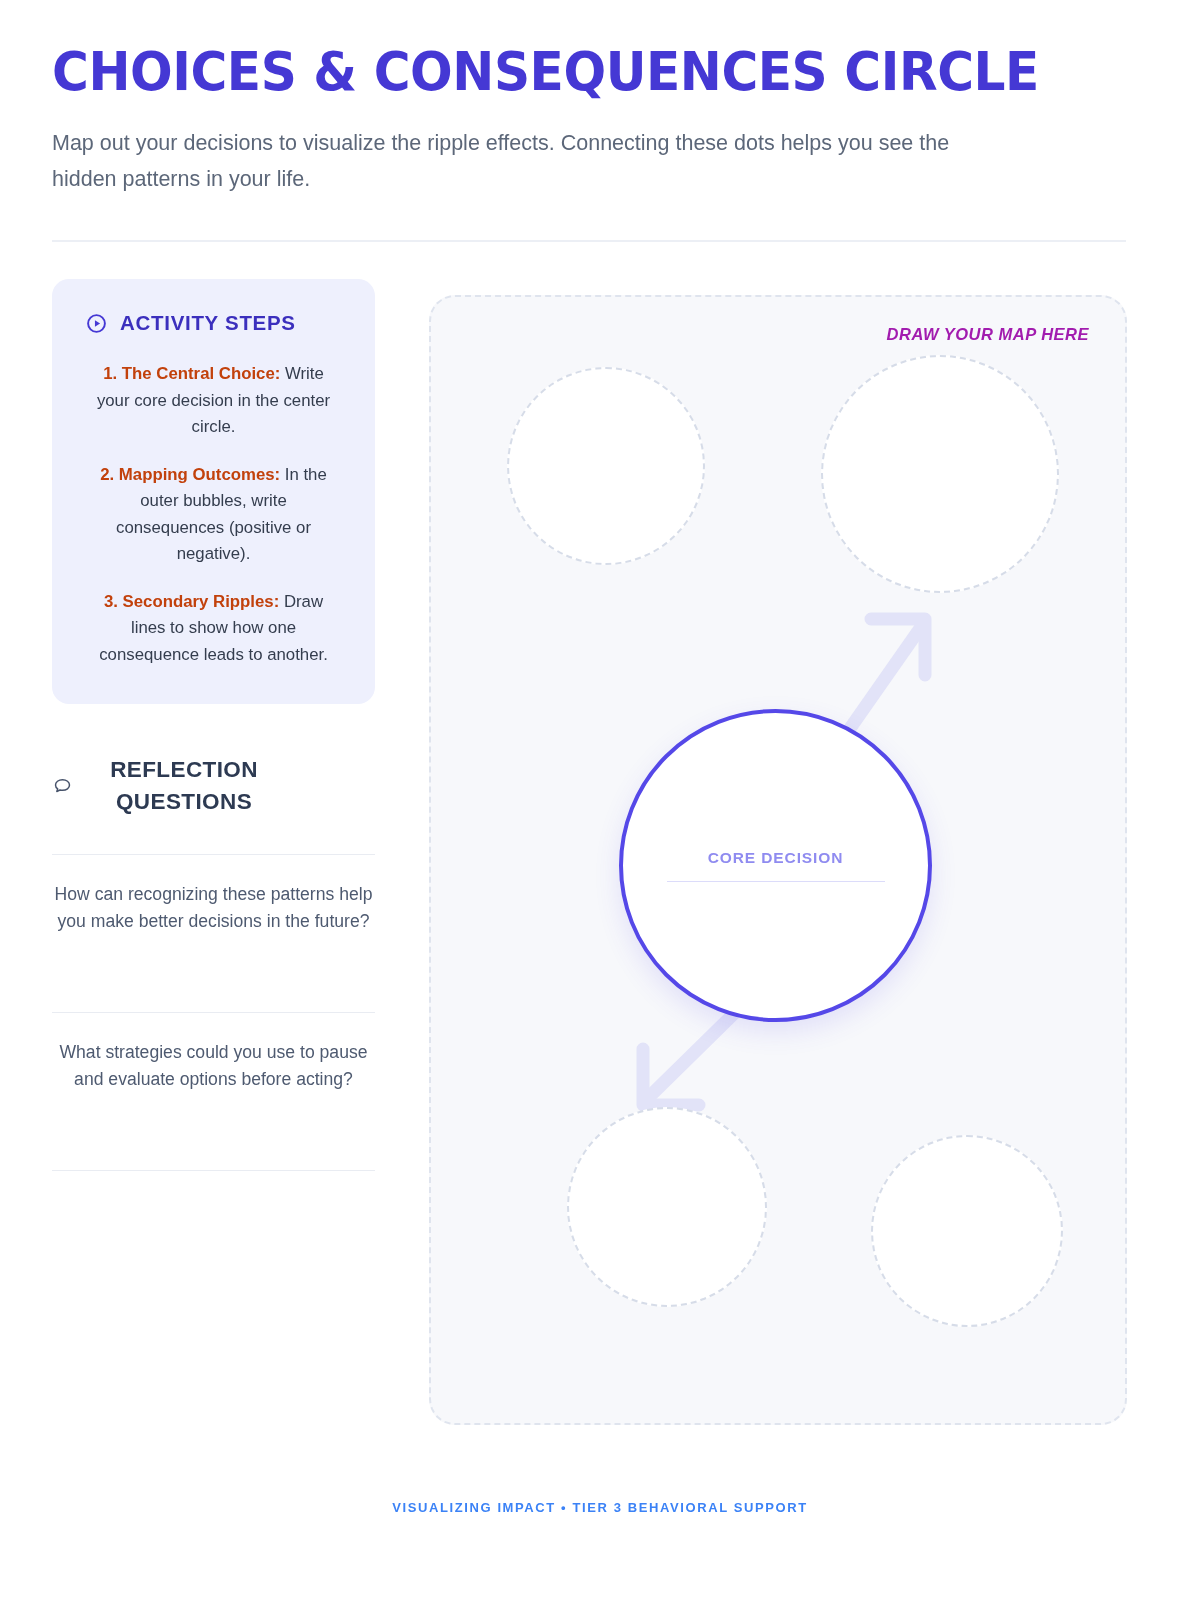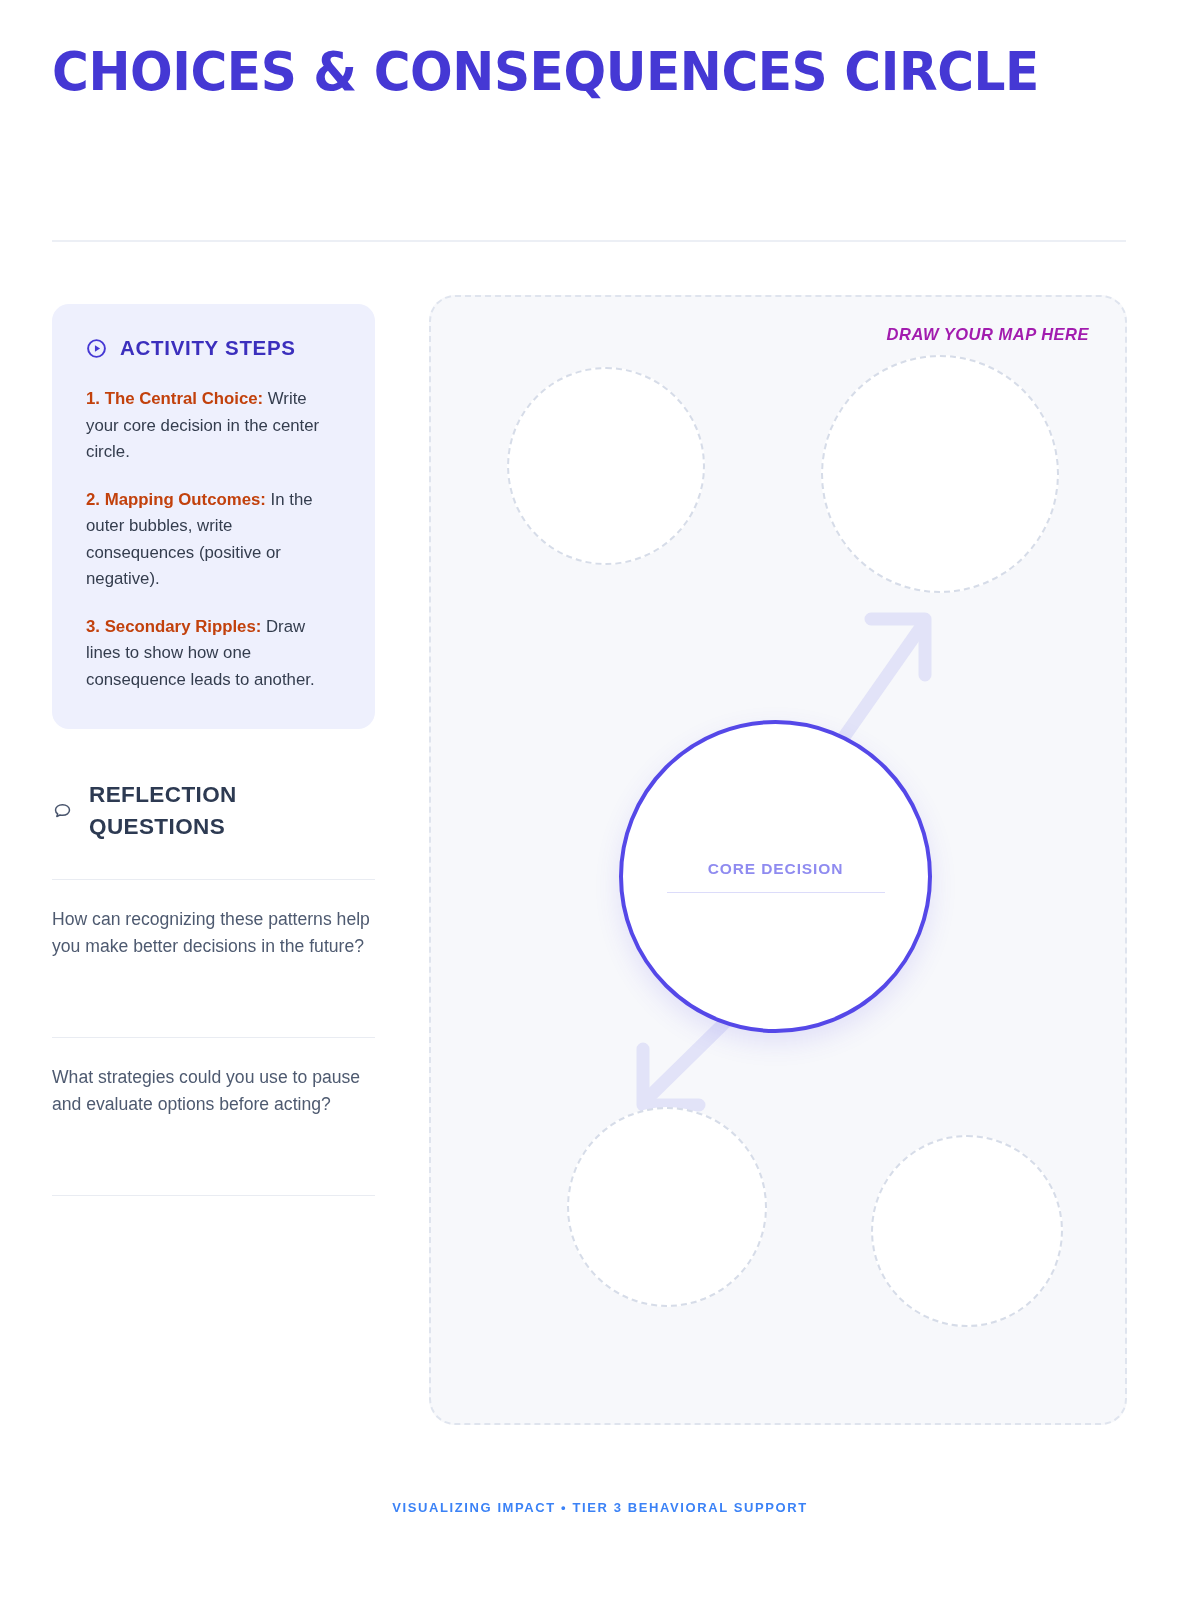--- a/index.html
+++ b/index.html
@@ -60,22 +60,23 @@
     top: 240px;
     width: 1074px;
     height: 2px;
     background: #eceff5;
   }
 
   
   .sidebar {
     position: absolute;
     left: 52px;
-    top: 304px;
+    top: 279px;
     width: 323px;
+    text-align: center;
   }
 
   .steps-card {
     background: #eef0fd;
     border-radius: 17px;
     padding: 32px 34px 36px 34px;
   }
 
   .steps-head {
     display: flex;
@@ -206,21 +207,21 @@
     position: absolute;
     left: 0; top: 0;
     width: 698px;
     height: 1130px;
     overflow: visible;
   }
 
   .core-circle {
     position: absolute;
     left: 188px;
-    top: 423px;
+    top: 412px;
     width: 313px;
     height: 313px;
     border-radius: 50%;
     background: #ffffff;
     border: 4px solid #5548e8;
     box-shadow: 0 10px 26px rgba(85, 72, 232, 0.13);
     display: flex;
     flex-direction: column;
     align-items: center;
     justify-content: center;
@@ -255,20 +256,21 @@
     text-transform: uppercase;
   }
 </style>
 </head>
 <body>
 
 <div class="page">
 
   <div class="header">
     <h1 class="page-title">Choices &amp; Consequences Circle</h1>
+    <p class="page-subtitle">Map out your decisions to visualize the ripple effects. Connecting these dots helps you see the hidden patterns in your life.</p>
   </div>
   <div class="header-rule"></div>
 
   <div class="sidebar">
 
     <div class="steps-card">
       <div class="steps-head">
         <svg class="play-icon" viewBox="0 0 24 24">
           <circle cx="12" cy="12" r="9.6" fill="none" stroke="currentColor" stroke-width="2.2"></circle>
           <path d="M10.2 8.3 L16.1 12 L10.2 15.7 Z" fill="currentColor"></path>

